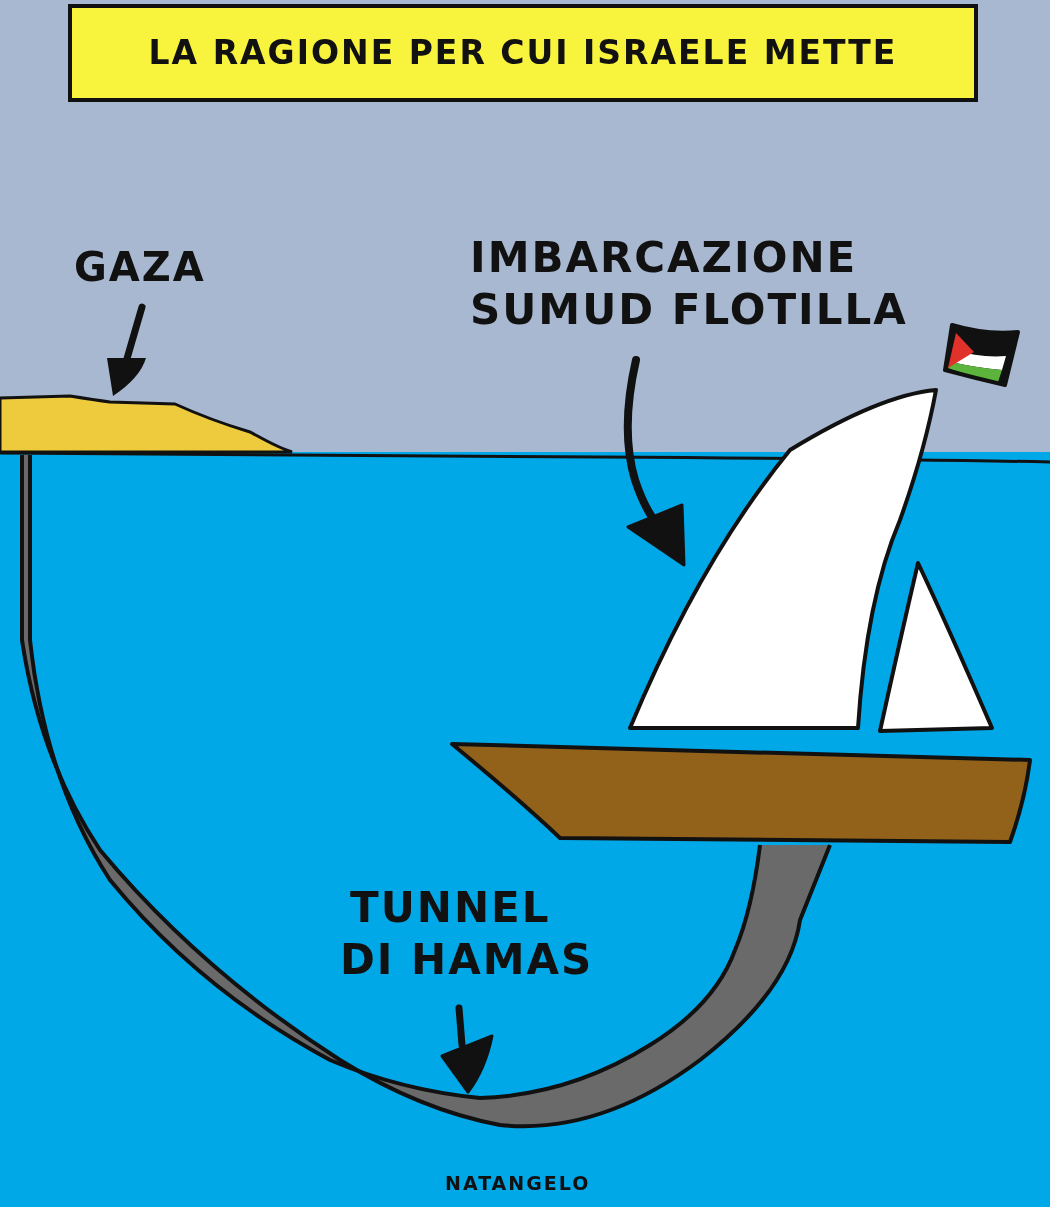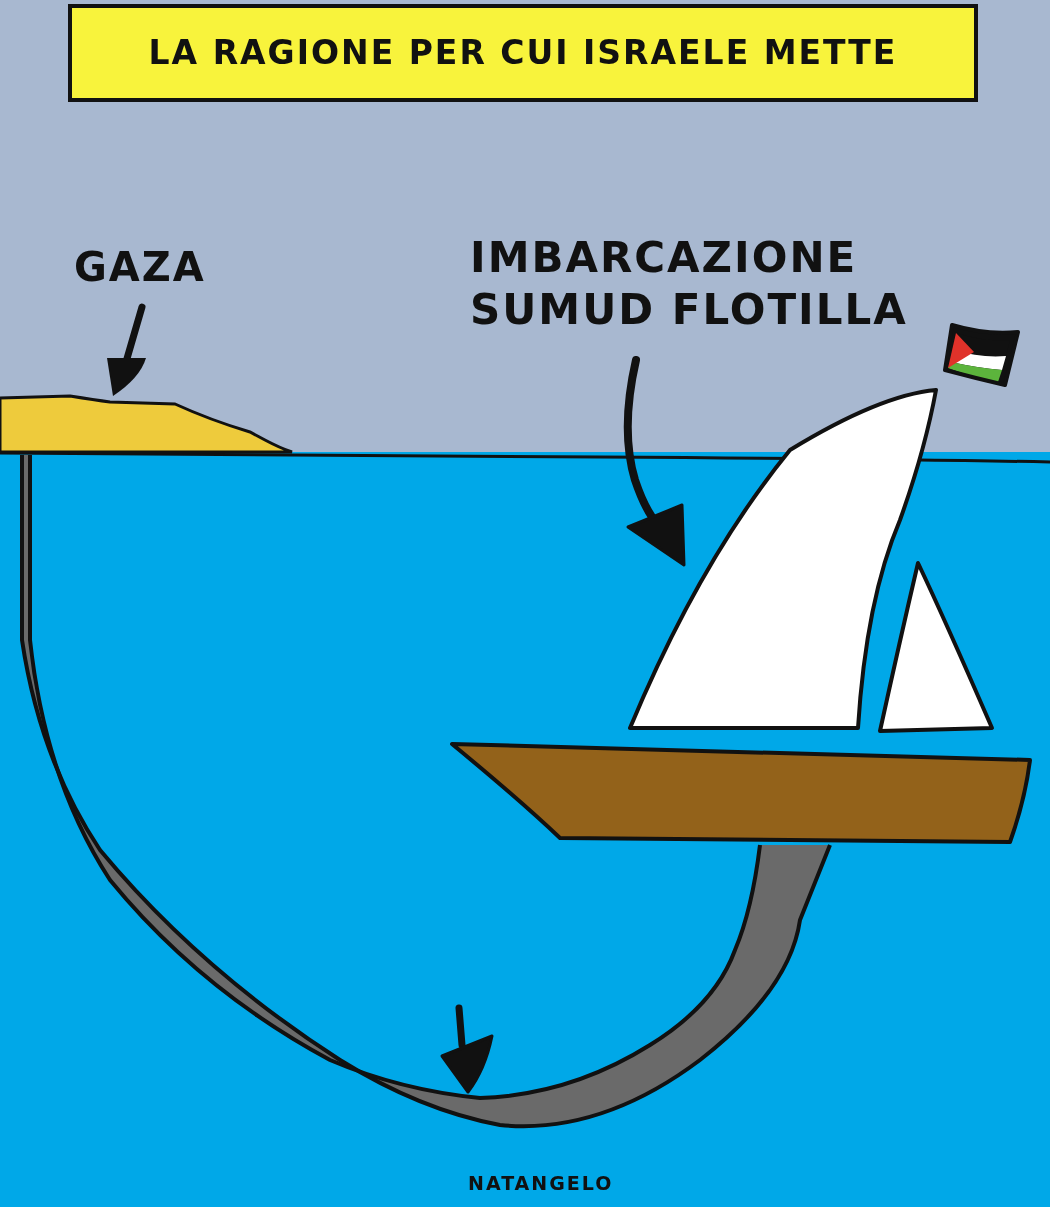--- a/index.html
+++ b/index.html
@@ -15,21 +15,21 @@
       font-family: "DejaVu Sans", sans-serif; font-weight: bold; font-size: 33px;
       letter-spacing: 2px; color: #111; line-height: 42px; white-space: nowrap;
     }
     .label {
       position: absolute; font-family: "DejaVu Sans", sans-serif; font-weight: bold;
       color: #111; white-space: nowrap; letter-spacing: 2px;
     }
     .gaza { left: 74px; top: 244px; font-size: 40px; }
     .boat-label { left: 470px; top: 232px; font-size: 42px; line-height: 52px; }
     .tunnel-label { left: 340px; top: 882px; font-size: 42px; line-height: 52px; }
-    .signature { left: 445px; top: 1172px; font-size: 19px; letter-spacing: 2px; margin-left: 23px; }
+    .signature { left: 445px; top: 1172px; font-size: 19px; letter-spacing: 2px; }
   </style>
 </head>
 <body>
 
 <div class="canvas">
   <svg class="scene" width="1050" height="1207" viewBox="0 0 1050 1207">
 
     <rect x="0" y="0" width="1050" height="455" fill="#a8b8d0"></rect>
 
     <rect x="0" y="452" width="1050" height="755" fill="#00a8e8"></rect>
@@ -78,15 +78,19 @@
     <div class="title-line">LA RAGIONE PER CUI ISRAELE METTE</div>
   </div>
 
   <div class="label boat-label">
     <div>IMBARCAZIONE</div>
     <div>SUMUD FLOTILLA</div>
   </div>
 
   <div class="label gaza">GAZA</div>
 
+  <div class="label tunnel-label">
+    <div style="padding-left:10px">TUNNEL</div>
+    <div>DI HAMAS</div>
+  </div>
 
   <div class="label signature">NATANGELO</div>
 </div>
 
 </body></html>

